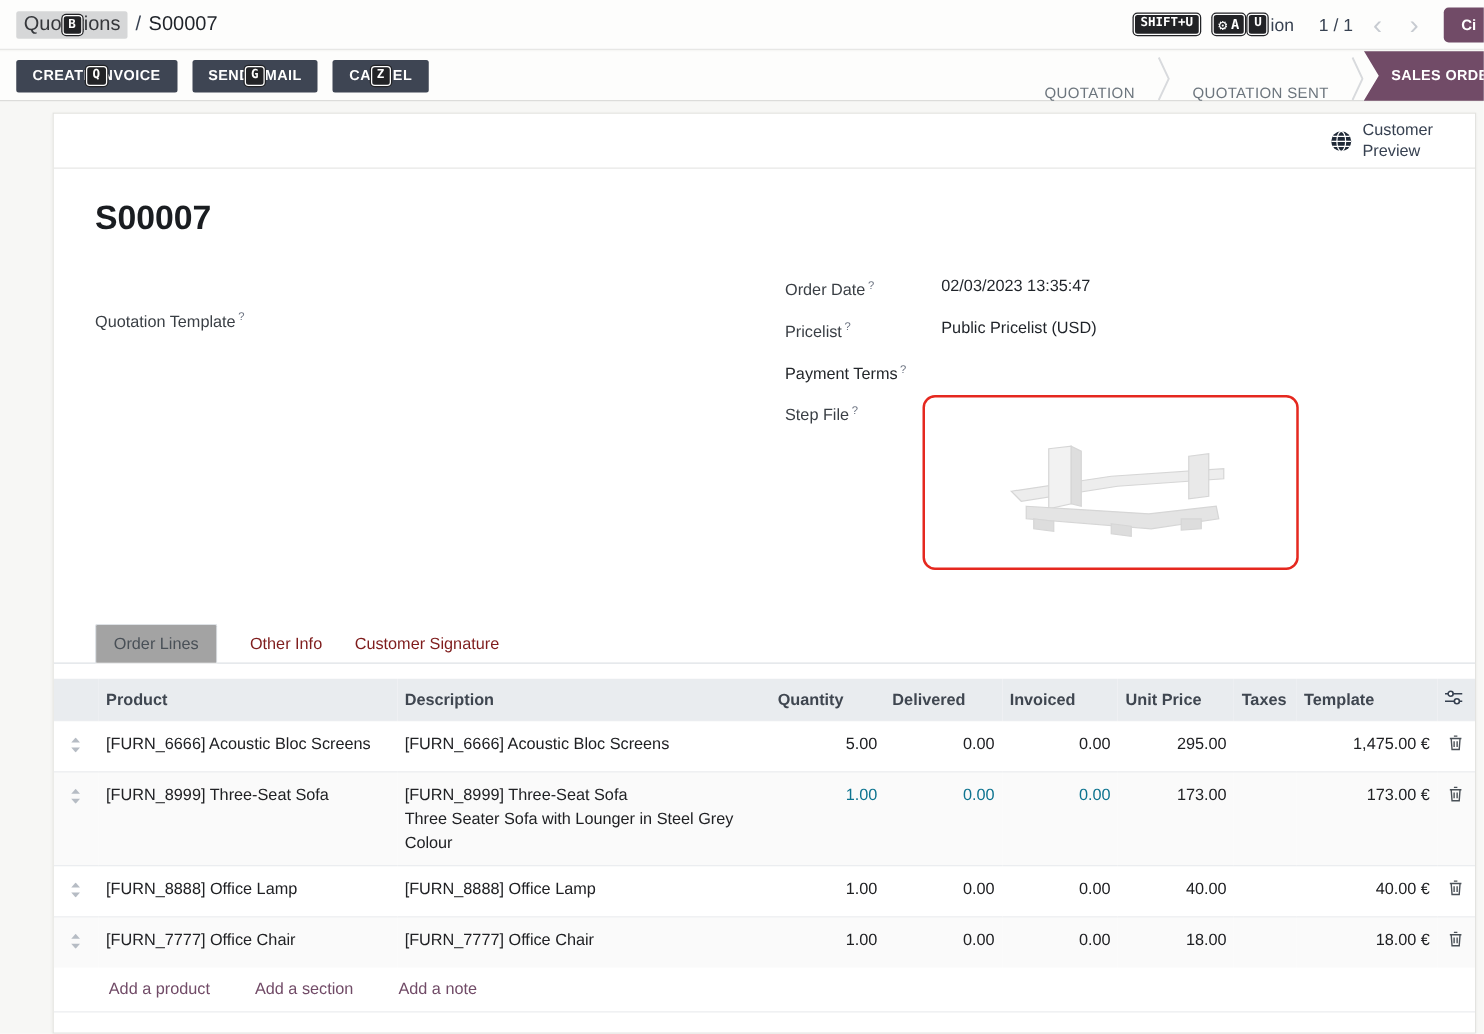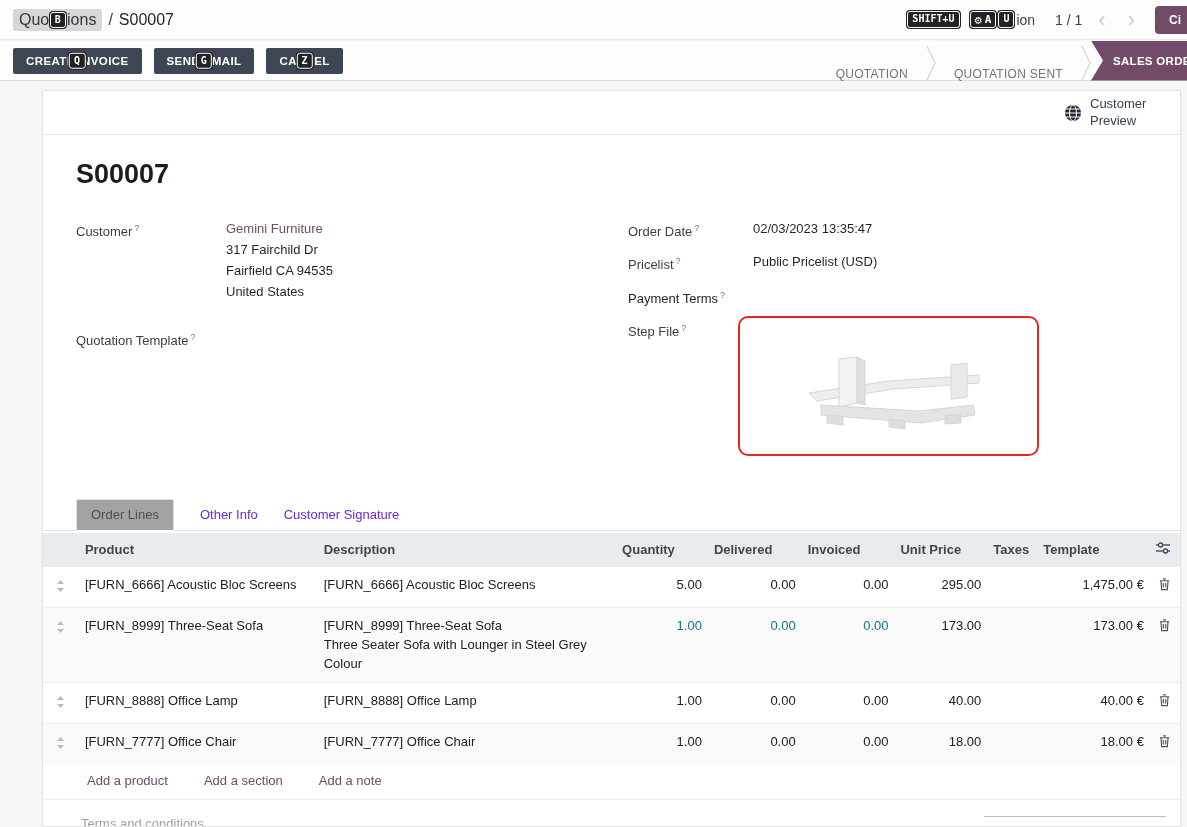--- a/index.html
+++ b/index.html
@@ -92,27 +92,27 @@
   .stepfile-box{
     width:301px; height:140px; margin-left:-15px; margin-top:-2px;
     border:2px solid #e5281f; border-radius:10px; background:#fff;
     display:flex; align-items:center; justify-content:center;
   }
   
   .tabs{
     margin-top:34px; padding-left:33px; border-bottom:1px solid #dee2e6;
     display:flex; align-items:flex-end; gap:26px; font-size:13px;
   }
-  .tab{ padding:7px 0 8px 0; cursor:pointer; color:#6d28d9; }
+  .tab{ padding:7px 0 8px 0; cursor:pointer; color:#7f1d1d; }
   .tab.active{
     background:#a3a3a3; color:#495057; border:1px solid #dee2e6; border-bottom:1px solid #fff;
     margin-bottom:-1px; padding:7px 14px 8px 14px; border-radius:2px 2px 0 0;
   }
   
-  table.lines{ width:100%; border-collapse:collapse; font-size:13px; margin-top:2px; }
+  table.lines{ width:100%; border-collapse:collapse; font-size:13px; margin-top:12px; }
   table.lines th{
     background:#e9ecef; color:#3f4650; font-weight:bold; text-align:left;
     padding:9px 6px; white-space:nowrap;
   }
   table.lines td{ padding:9px 6px; vertical-align:top; line-height:1.45; }
   table.lines tbody tr{ border-top:1px solid #ebedf0; }
   table.lines tbody tr:nth-child(even){ background:#fafafa; }
   .num{ text-align:right; }
   .teal{ color:#0E7490; }
   .handle-cell{ text-align:center; padding-top:12px !important; cursor:grab; }
@@ -201,29 +201,20 @@
         <line x1="2.2" y1="13" x2="15.8" y2="13" stroke="#fff" stroke-width="1"></line>
       </svg>
       <span class="txt">Customer Preview</span>
     </div>
   </div>
 
   <h1 class="record-title">S00007</h1>
 
   <div class="field-grid">
     <div class="col-left">
-      <div class="frow">
-        <div class="flabel"><span>Customer</span><span class="help">?</span></div>
-        <div class="fval">
-          <a class="link">Gemini Furniture</a>
-          <div class="addr">317 Fairchild Dr</div>
-          <div class="addr">Fairfield CA 94535</div>
-          <div class="addr">United States</div>
-        </div>
-      </div>
       <div class="frow spaced">
         <div class="flabel"><span>Quotation Template</span><span class="help">?</span></div>
         <div class="fval"></div>
       </div>
     </div>
     <div class="col-right">
       <div class="frow">
         <div class="flabel"><span>Order Date</span><span class="help">?</span></div>
         <div class="fval">02/03/2023 13:35:47</div>
       </div>

